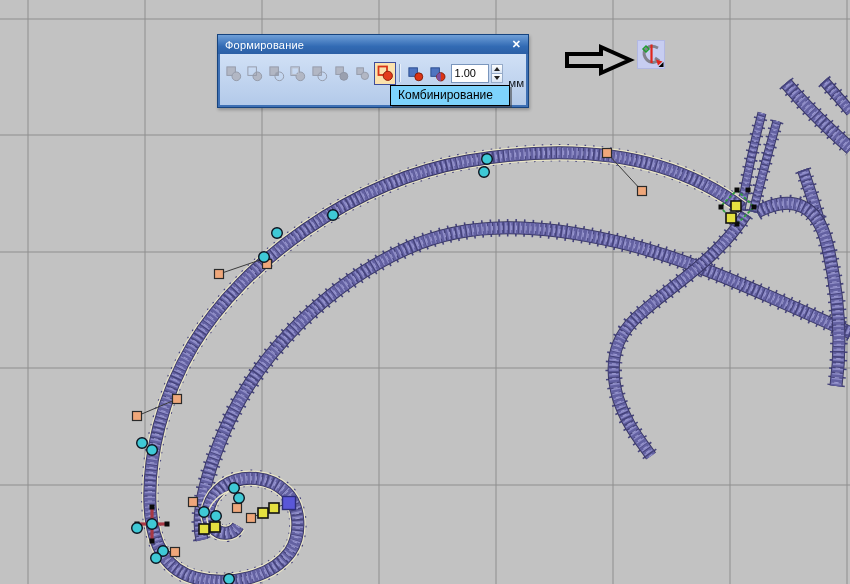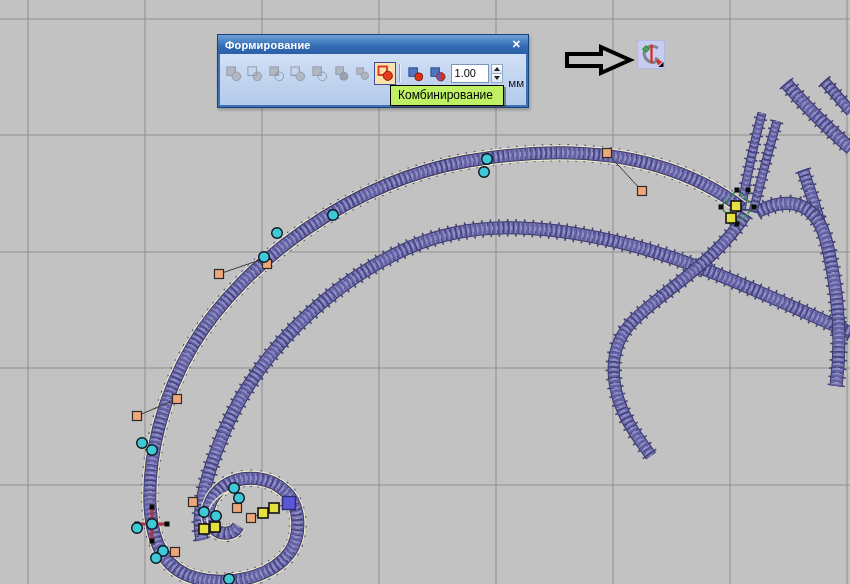--- a/index.html
+++ b/index.html
@@ -6,40 +6,40 @@
   body{font-family:"Liberation Sans",sans-serif;}
   #stage{position:relative;width:850px;height:584px;background:#c2c2c2;overflow:hidden;}
   #scene{position:absolute;left:0;top:0;}
 
   
   .toolbar{position:absolute;left:217px;top:34px;width:310px;z-index:20;
     border:1px solid #16437e;background:linear-gradient(#dbe8fa,#b2c9e9);
     box-shadow:inset 0 0 0 2px #3e70b4, 1px 2px 3px rgba(0,0,0,.25);}
   .titlebar{height:17px;display:flex;align-items:center;padding:1px 6px 1px 7px;
     background:linear-gradient(#6f9fd8,#326bb4 60%,#2c5fa5);color:#fff;}
-  .titlebar .ttl{font-size:11px;font-weight:700;letter-spacing:.2px;flex:1;}
+  .titlebar .ttl{font-size:11px;font-weight:400;letter-spacing:.2px;flex:1;}
   .titlebar .close{font-size:11px;font-weight:bold;cursor:default;padding:0 1px;line-height:11px;}
   .btnrow{display:flex;align-items:center;padding:3px 4px 18px 5px;gap:1px;}
   .tbtn{width:21px;height:21px;display:flex;align-items:center;justify-content:center;
     background:transparent;border:1px solid transparent;padding:0;}
   .tbtn.active{background:#fbe2ad;border:1px solid #3f4d9a;width:23px;height:23px;}
   .vsep{width:1px;height:18px;background:#8aa2c4;border-right:1px solid #e8f0fb;margin:0 3px 0 2px;}
   .val{width:33px;height:17px;border:1px solid #7a96bd;font-size:11px;font-family:"Liberation Sans",sans-serif;
     padding:0 0 0 3px;background:#fff;color:#000;margin-left:2px;}
   .spinner{width:13px;height:19px;display:flex;flex-direction:column;margin-left:1px;}
   .spin{flex:1;display:flex;align-items:center;justify-content:center;background:linear-gradient(#fdfefe,#d9e4f3);
     border:1px solid #96abc9;padding:0;}
   .spin.up{border-bottom-width:0;}
   .tri-up{width:0;height:0;border-left:3px solid transparent;border-right:3px solid transparent;border-bottom:4px solid #222;}
   .tri-dn{width:0;height:0;border-left:3px solid transparent;border-right:3px solid transparent;border-top:4px solid #222;}
   .unit{font-size:11.5px;color:#10151c;margin-left:4px;margin-top:20px;}
 
   
-  .tooltip{position:absolute;left:390px;top:85px;z-index:30;background:#bef264;border:1px solid #000;
-    padding:2px 10px 3px 7px;font-size:12px;color:#000;box-shadow:2px 2px 0 rgba(60,60,60,.55);white-space:nowrap;}
+  .tooltip{position:absolute;left:390px;top:85px;z-index:30;background:#7dd3fc;border:1px solid #000;
+    padding:2px 16px 3px 7px;font-size:12px;color:#000;box-shadow:2px 2px 0 rgba(60,60,60,.55);white-space:nowrap;}
 
   
   .annot-arrow{position:absolute;left:560px;top:40px;z-index:25;}
   .mini-icon{position:absolute;left:637px;top:40px;width:28px;height:29px;z-index:25;
     background:#c7cdf1;border:1px solid #b2b8e2;box-sizing:border-box;}
 </style>
 </head>
 <body>
 
 <div id="stage">

